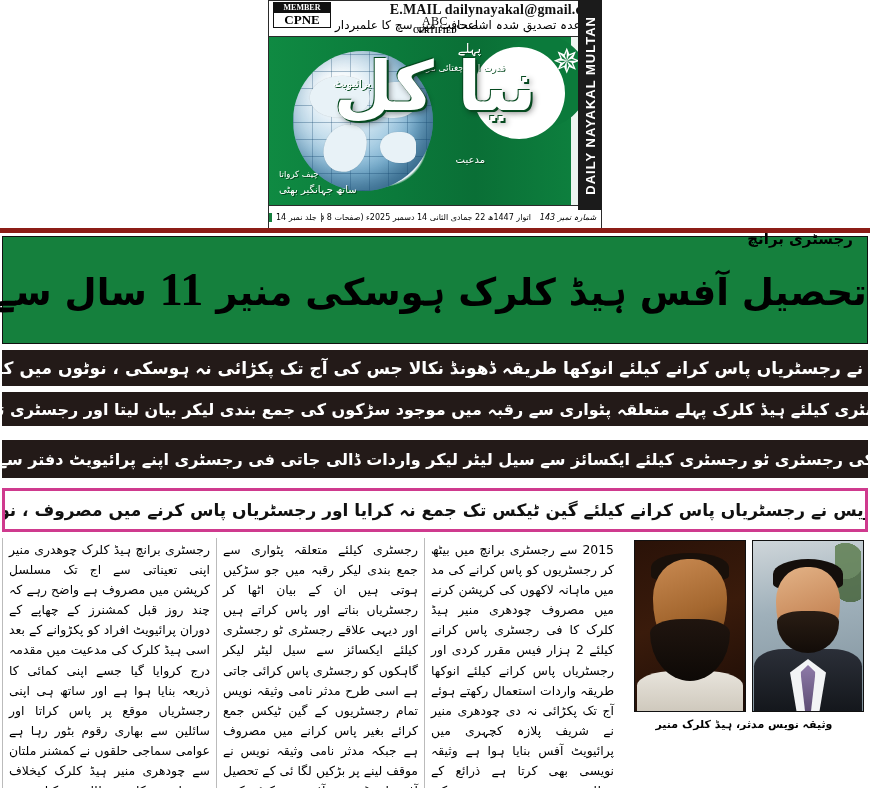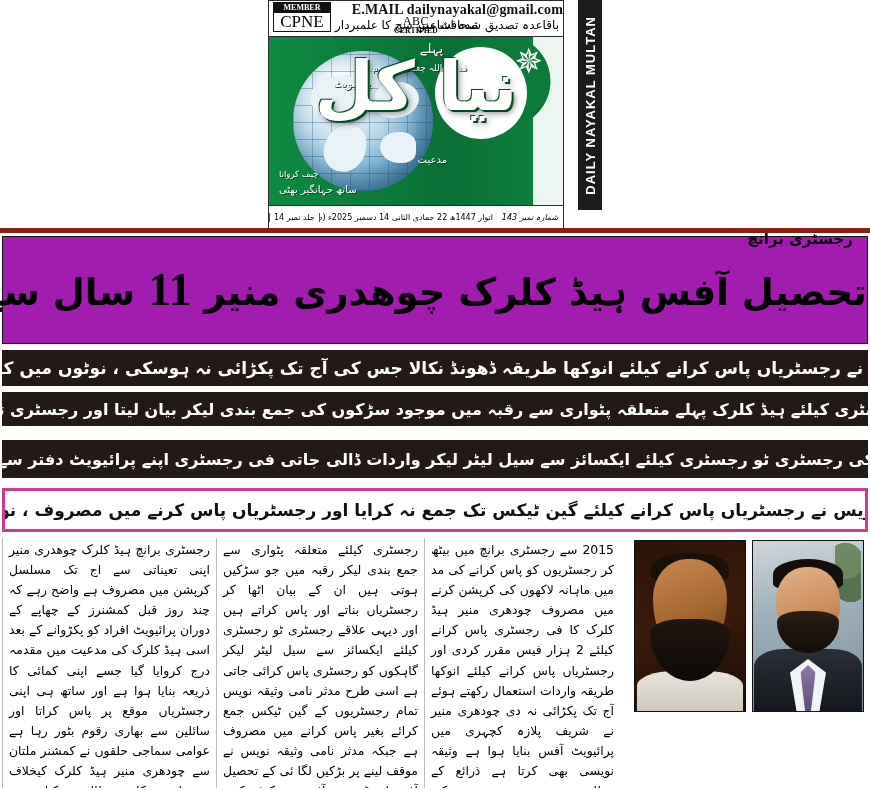--- a/index.html
+++ b/index.html
@@ -5,39 +5,39 @@
   html,body{margin:0;padding:0;background:#ffffff;}
   body{
     width:870px;height:790px;overflow:hidden;
     font-family:"Liberation Serif","DejaVu Serif",serif;
     color:#000;
   }
   .page{position:relative;width:870px;height:790px;background:#fff;}
 
   
   .masthead{
-    position:absolute;left:268px;top:0;width:296px;height:228px;
+    position:absolute;left:268px;top:0;width:334px;height:228px;
     background:#ffffff;border:1px solid #2b2b2b;box-sizing:border-box;
   }
   .mh-topbar{
     position:relative;height:36px;border-bottom:1px solid #2b2b2b;
     background:#fff;box-sizing:border-box;
   }
   .mh-email{
     position:absolute;left:18px;right:0;top:1px;text-align:right;
     font-family:"Liberation Serif",serif;font-weight:bold;
     font-size:14px;letter-spacing:.2px;color:#111;
   }
   .mh-cpne{
     position:absolute;left:4px;top:1px;width:58px;
     border:1px solid #111;box-sizing:border-box;text-align:center;
     line-height:1;
   }
   .mh-cpne .m1{font-size:8px;font-weight:bold;background:#111;color:#fff;display:block;padding:1px 0;}
-  .mh-cpne .m2{font-size:17px;font-weight:normal;display:block;padding:0 0 1px;}
+  .mh-cpne .m2{font-size:13px;font-weight:bold;display:block;padding:0 0 1px;}
   .mh-abc{
     position:absolute;left:50%;transform:translateX(-50%);top:14px;
     text-align:center;line-height:1;
   }
   .mh-abc .a1{display:block;font-size:12px;font-weight:normal;letter-spacing:.5px;}
   .mh-abc .a2{display:block;font-size:7.5px;font-weight:bold;letter-spacing:.3px;}
   .mh-urdu-l,.mh-urdu-r{
     position:absolute;top:17px;font-family:"DejaVu Sans",sans-serif;font-size:12px;
     white-space:nowrap;
   }
@@ -122,21 +122,21 @@
   .mh-editor{
     position:absolute;right:116px;bottom:40px;font-family:"DejaVu Sans",sans-serif;
     font-size:10px;color:#fff;text-shadow:1px 1px 0 #05491f;white-space:nowrap;
   }
 
   .mh-dateline{
     position:relative;height:22px;display:flex;align-items:center;
     font-family:"DejaVu Sans",sans-serif;font-size:8px;background:#fff;
   }
   .dl-cell{padding:0 4px;white-space:nowrap;overflow:hidden;}
-  .dl-vol{border-left:1px solid #15803d;}
+  .dl-vol{border-left:3px solid #15803d;}
   .dl-mid{flex:1;border-left:1px solid #555;text-align:center;}
   .dl-iss{text-align:center;min-width:58px;font-style:italic;}
 
   
   .vstrip{
     position:absolute;left:578px;top:0;width:24px;height:210px;
     background:#1b1b1b;color:#fff;
     display:flex;align-items:center;justify-content:center;
     overflow:hidden;
   }
@@ -145,21 +145,21 @@
     font-family:"Liberation Sans",sans-serif;font-weight:bold;
     font-size:13px;letter-spacing:1px;white-space:nowrap;
   }
 
   
   .rule-red{position:absolute;left:0;width:870px;height:5px;background:#8c1d17;}
 
   
   .headline-box{
     position:absolute;left:2px;top:236px;width:866px;height:108px;
-    border:1px solid #111;box-sizing:border-box;background:#a21caf;
+    border:1px solid #111;box-sizing:border-box;background:#15803d;
     display:flex;align-items:center;justify-content:center;
   }
   .hl-wrap{position:relative;width:100%;text-align:center;}
   .hl-kicker{
     position:absolute;right:14px;top:-34px;
     font-family:"DejaVu Sans",sans-serif;font-size:15px;font-weight:bold;
     white-space:nowrap;
   }
   .hl-main{
     font-family:"DejaVu Sans",sans-serif;
@@ -321,21 +321,21 @@
   <div class="vstrip">
     <span>DAILY NAYAKAL MULTAN</span>
   </div>
 
   <div class="rule-red" style="top:228px"></div>
 
   <div class="headline-box">
     <div class="hl-wrap">
       <div class="hl-kicker">رجسٹری برانچ</div>
       <div class="hl-main">
-        <span>تحصیل آفس ہیڈ کلرک چوھدری منیر</span>
+        <span>تحصیل آفس ہیڈ کلرک ہوسکی منیر</span>
         <span class="num">11</span>
         <span>سال سے تعینات، رجسٹریوں کی مد میں لاکھوں کی کرپشن</span>
       </div>
     </div>
   </div>
 
   <div class="subbar sb1">موصوف نے رجسٹریاں پاس کرانے کیلئے انوکھا طریقہ ڈھونڈ نکالا جس کی آج تک پکڑائی نہ ہوسکی ، نوٹوں میں کھیلنے لگا</div>
   <div class="subbar sb2">موضع کی رجسٹری کیلئے ہیڈ کلرک پہلے متعلقہ پٹواری سے رقبہ میں موجود سڑکوں کی جمع بندی لیکر بیان لیتا اور رجسٹری تیار کرلی جاتی</div>
   <div class="subbar sb3">دیہی علاقوں کی رجسٹری ٹو رجسٹری کیلئے ایکسائز سے سیل لیٹر لیکر واردات ڈالی جاتی فی رجسٹری اپنے پرائیویٹ دفتر سے تیار کرواتا ہے</div>
 
@@ -356,20 +356,21 @@
           <div class="beard"></div>
         </div>
         <div class="photo p1">
           <div class="sky"></div>
           <div class="body"></div>
           <div class="hair"></div>
           <div class="face"></div>
           <div class="beard"></div>
         </div>
       </div>
+      <div class="caption">وثیقہ نویس مدثر، ہیڈ کلرک منیر</div>
     </div>
 
     <div class="col col-right">
       <span>2015 سے رجسٹری برانچ میں بیٹھ کر رجسٹریوں کو پاس کرانے کی مد میں ماہانہ لاکھوں کی کرپشن کرنے میں مصروف چودھری منیر ہیڈ کلرک کا فی رجسٹری پاس کرانے کیلئے 2 ہزار فیس مقرر کردی اور رجسٹریاں پاس کرانے کیلئے انوکھا طریقہ واردات استعمال رکھتے ہوئے آج تک پکڑائی نہ دی چودھری منیر نے شریف پلازہ کچہری میں پرائیویٹ آفس بنایا ہوا ہے وثیقہ نویسی بھی کرتا ہے ذرائع کے مطابق چودھری منیر نے موضع کی</span>
     </div>
 
     <div class="col col-mid">
       <span>رجسٹری کیلئے متعلقہ پٹواری سے جمع بندی لیکر رقبہ میں جو سڑکیں ہوتی ہیں ان کے بیان اٹھا کر رجسٹریاں بناتے اور پاس کراتے ہیں اور دیہی علاقے رجسٹری ٹو رجسٹری کیلئے ایکسائز سے سیل لیٹر لیکر گاہکوں کو رجسٹری پاس کرائی جاتی ہے اسی طرح مدثر نامی وثیقہ نویس تمام رجسٹریوں کے گین ٹیکس جمع کرائے بغیر پاس کرانے میں مصروف ہے جبکہ مدثر نامی وثیقہ نویس نے موقف لینے پر بڑکیں لگا ئی کے تحصیل آفس اور ڈی سی آفس سے کوئی کچھ نہیں بگاڑ سکتا دوسری جانب</span>
     </div>
 

